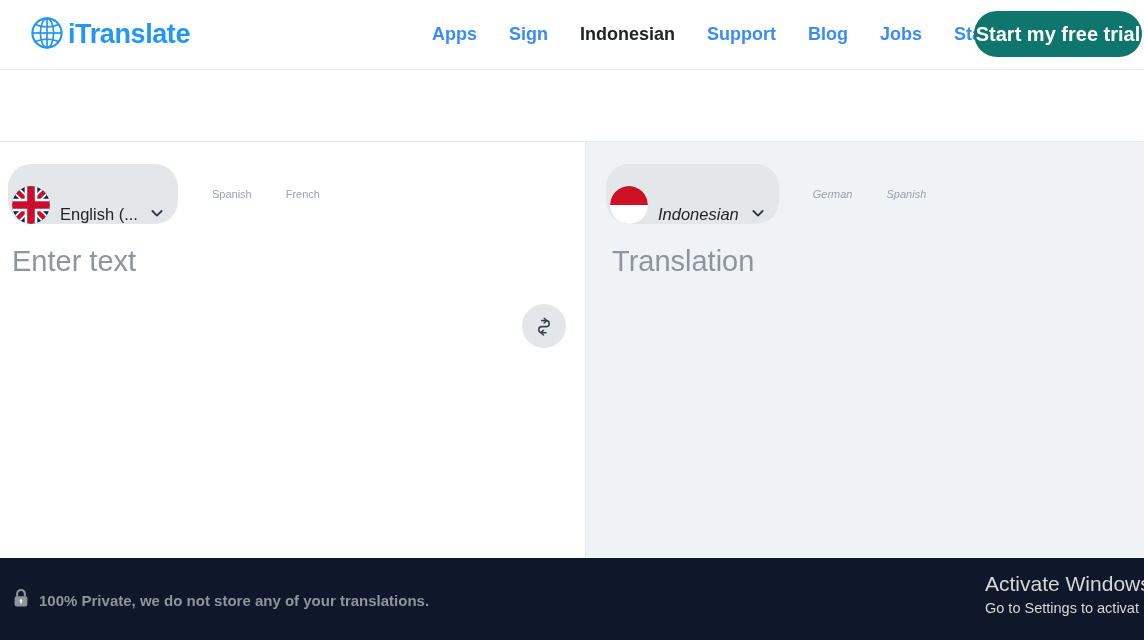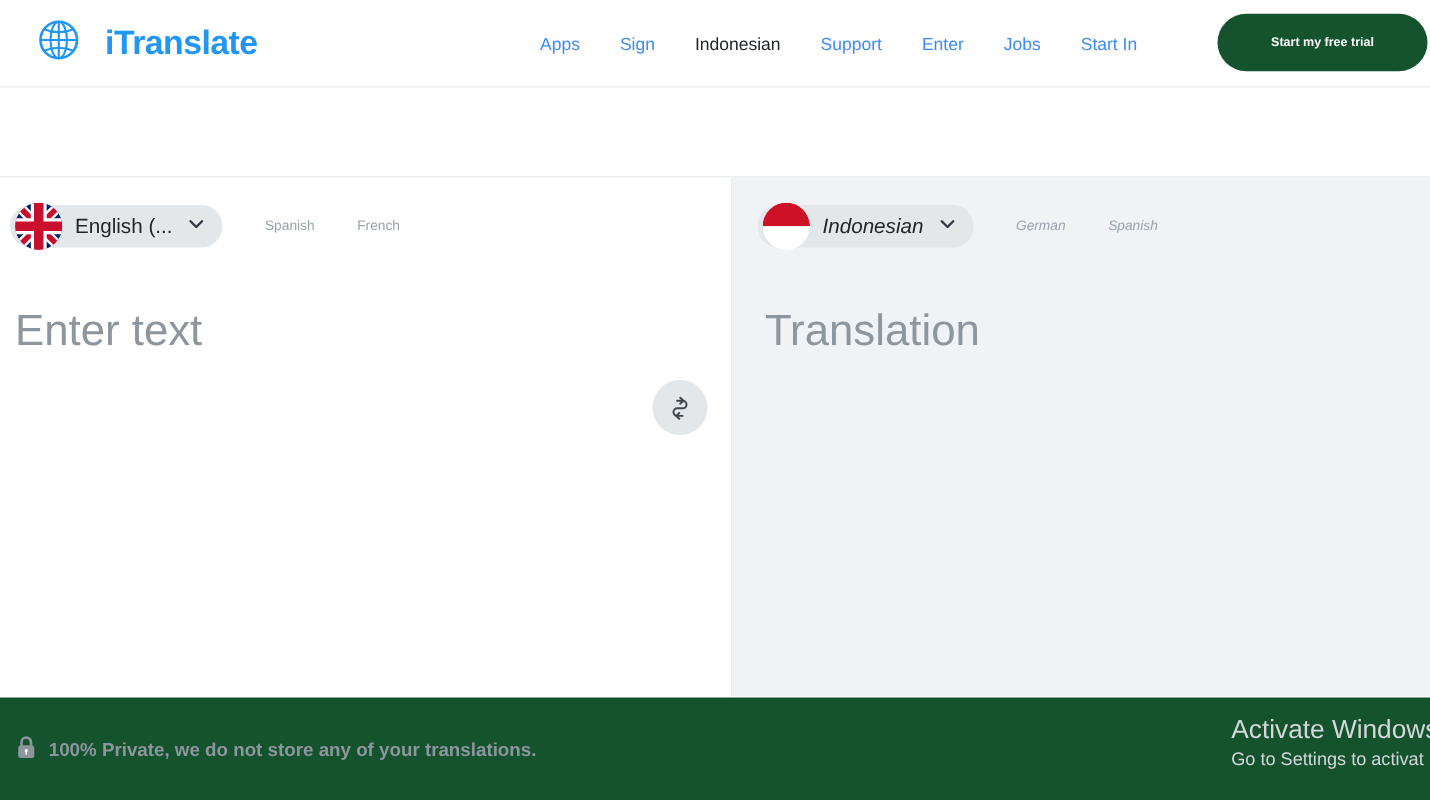--- a/index.html
+++ b/index.html
@@ -21,61 +21,61 @@
     background: #ffffff;
     border-bottom: 1px solid #e9ecef;
     display: flex;
     align-items: center;
   }
   #brand {
     position: absolute;
     left: 30px;
     display: flex;
     align-items: center;
-    gap: 20px;
+    gap: 4px;
     cursor: pointer;
   }
   #brand .logo-glyph { display: block; }
   #brand .brand-text {
     font-size: 27px;
     font-weight: bold;
     color: #2196f3;
     letter-spacing: -0.4px;
     line-height: 1;
   }
 
   #nav-links {
     position: absolute;
     left: 432px;
     display: flex;
     align-items: center;
     gap: 0px;
   }
   .nav-link {
-    font-size: 14px;
-    font-weight: normal;
+    font-size: 18px;
+    font-weight: bold;
     color: #3b8bf5;
     text-decoration: none;
     cursor: pointer;
     white-space: nowrap;
     padding: 0 16px;
   }
   .nav-link:first-child { padding-left: 0; }
   .nav-link.active { color: #212529; }
 
   #cta-button {
     position: absolute;
     left: 974px;
     top: 11px;
     width: 168px;
     height: 46px;
     border-radius: 23px;
-    background: #14532d;
+    background: #0f766e;
     color: #ffffff;
-    font-size: 10px;
+    font-size: 20px;
     font-weight: bold;
     border: none;
     cursor: pointer;
     font-family: "Liberation Sans", sans-serif;
     white-space: nowrap;
   }
 
   
   #hero-band {
     position: absolute;
@@ -112,22 +112,22 @@
     position: absolute;
     top: 22px;
     display: flex;
     align-items: center;
   }
   #source-lang-row { left: 8px; }
   #target-lang-row { left: 606px; font-style: italic; }
 
   .lang-pill {
     display: flex;
-    align-items: center;
-    height: 34px;
+    align-items: flex-end;
+    height: 60px;
     background: #e4e7ea;
     border-radius: 23px;
     padding: 0 14px 0 4px;
     cursor: pointer;
     gap: 10px;
   }
   .flag {
     width: 38px; height: 38px;
     border-radius: 50%;
     overflow: hidden;
@@ -162,21 +162,21 @@
     cursor: pointer;
     display: flex;
     align-items: center;
     justify-content: center;
     z-index: 5;
   }
 
   .placeholder {
     position: absolute;
     top: 103px;
-    font-size: 35px;
+    font-size: 29px;
     color: #8d959d;
     font-weight: normal;
     white-space: nowrap;
   }
   #source-placeholder { left: 12px; }
   #target-placeholder { left: 612px; }
 
   .text-area-click {
     position: absolute;
     top: 80px;
@@ -185,21 +185,21 @@
   }
   #source-input-area { left: 0; width: 586px; }
   #target-output-area { left: 0; width: 558px; }
 
   
   #footer {
     position: absolute;
     top: 558px; left: 0;
     width: 1144px;
     height: 82px;
-    background: #14532d;
+    background: #0f172a;
   }
   #privacy-note {
     position: absolute;
     left: 12px;
     top: 30px;
     display: flex;
     align-items: center;
     gap: 9px;
   }
   #privacy-text {
@@ -249,21 +249,21 @@
       </svg>
     </span>
     <span class="brand-text">iTranslate</span>
   </div>
 
   <nav id="nav-links">
     <a class="nav-link">Apps</a>
     <a class="nav-link">Sign</a>
     <a class="nav-link active">Indonesian</a>
     <a class="nav-link">Support</a>
-    <a class="nav-link">Enter</a>
+    <a class="nav-link">Blog</a>
     <a class="nav-link">Jobs</a>
     <a class="nav-link">Start In</a>
   </nav>
 
   <button id="cta-button">Start my free trial</button>
 </div>
 
 <div id="hero-band"></div>
 
 <div id="translator">

